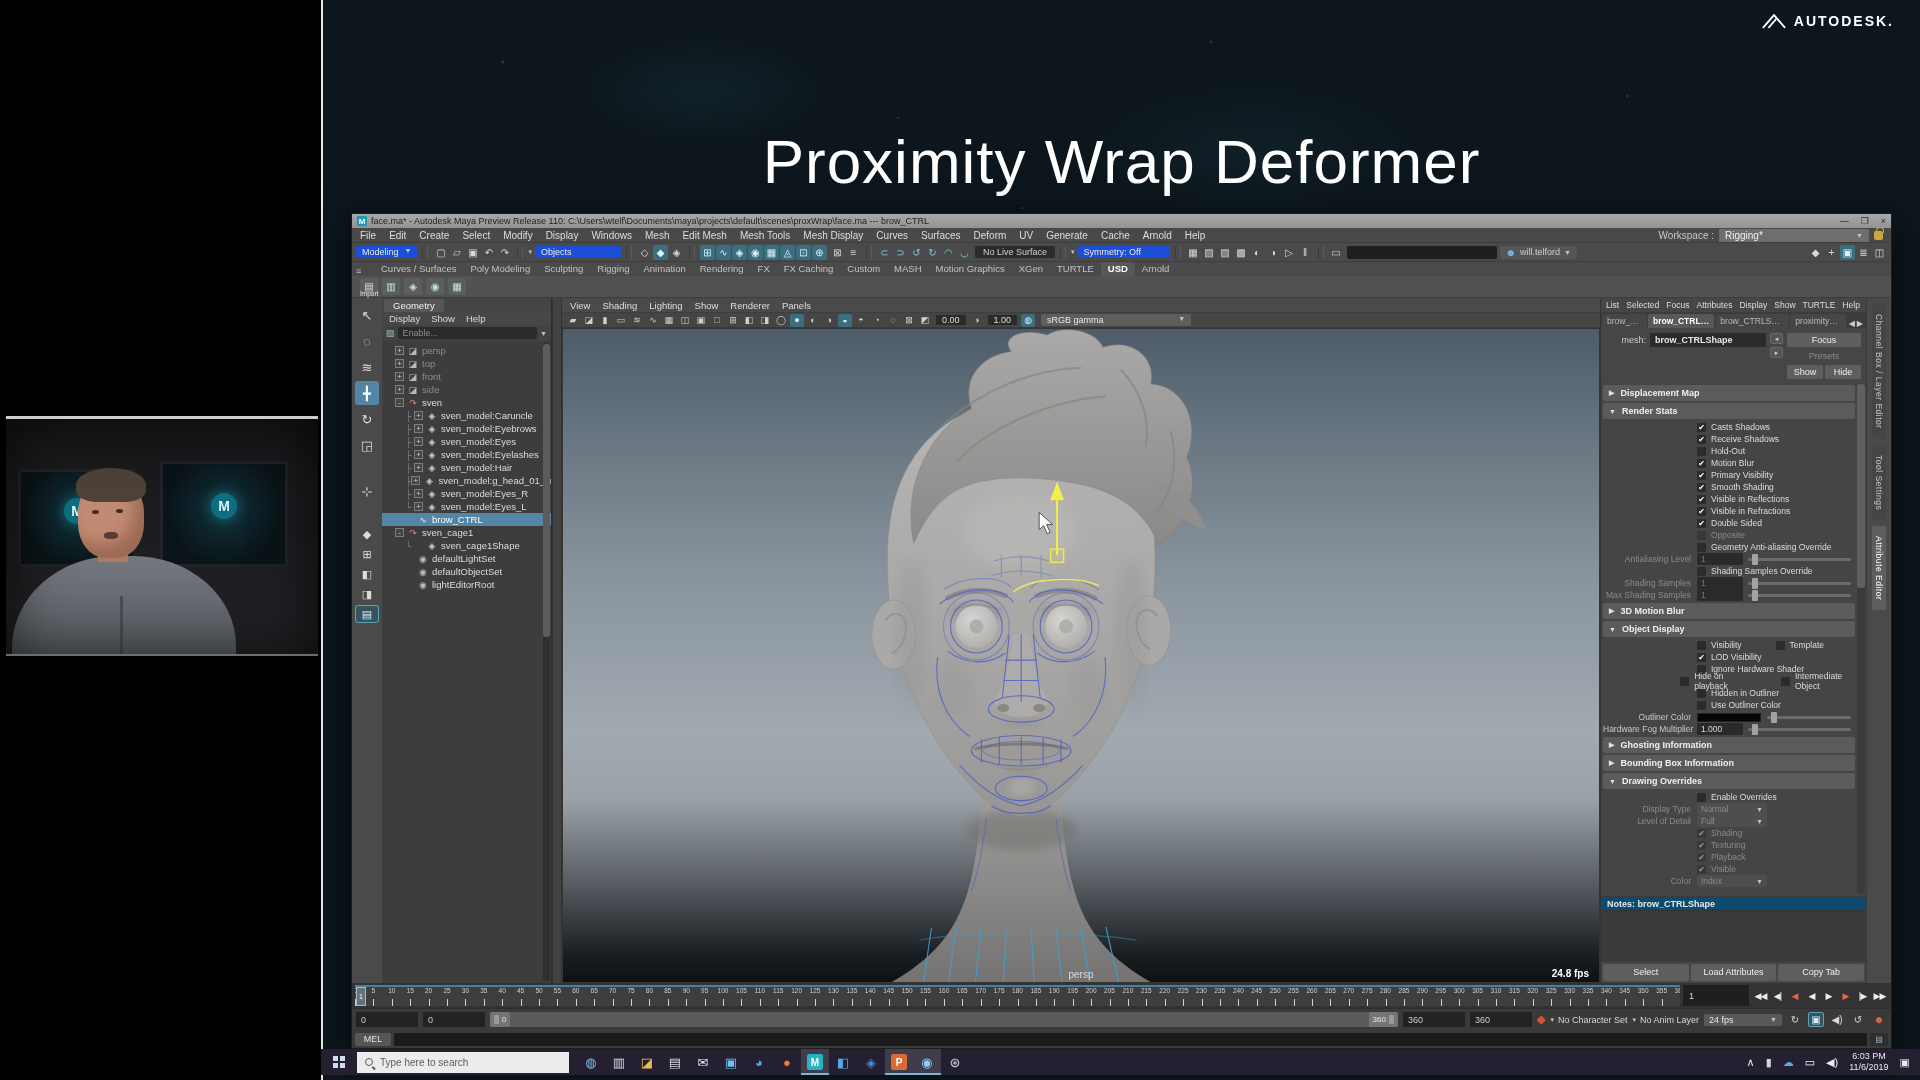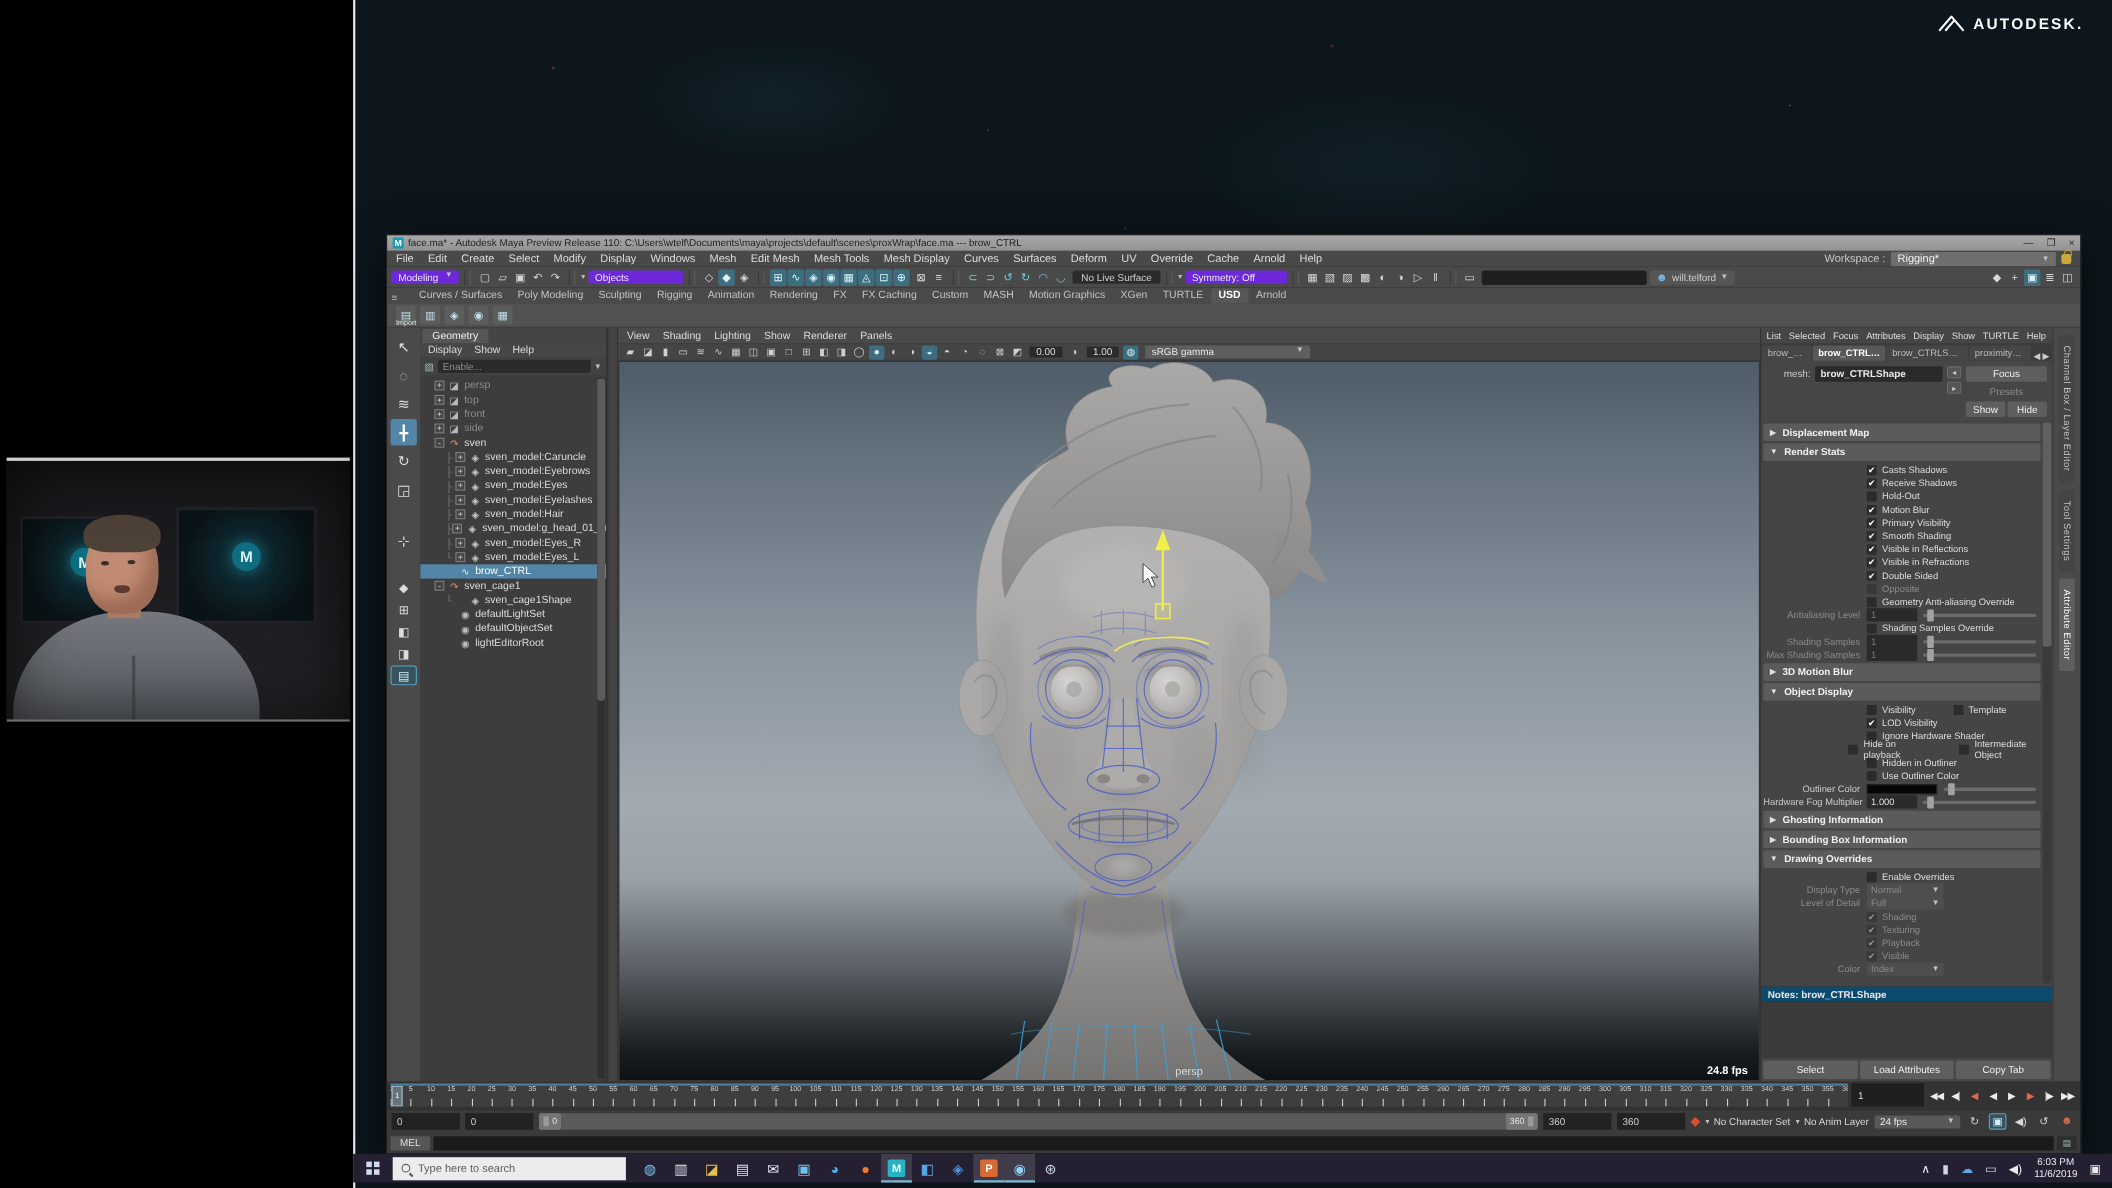--- a/index.html
+++ b/index.html
@@ -45,21 +45,21 @@
   .title-text{white-space:nowrap;overflow:hidden;text-overflow:ellipsis}
   .win-controls{margin-left:auto;display:flex;gap:12px;font-size:9px;color:#2a2a2a}
   .menubar{height:15px;background:#494949;display:flex;align-items:center;gap:13px;padding:0 8px;font-size:10px;color:#dedede;flex:0 0 auto;border-bottom:1px solid #3e3e3e}
   #menubar-items{display:flex;gap:13px}
   .workspace{margin-left:auto;display:flex;align-items:center;gap:5px;color:#c9c9c9}
   .ws-box{background:#6e6e6e;color:#f2f2f2;width:150px;padding:1px 6px;display:flex;justify-content:space-between;align-items:center;border-radius:1px}
   .lockglyph{width:9px;height:9px;background:#caa93c;border-radius:2px;position:relative}
   .lockglyph::before{content:"";position:absolute;left:1.5px;top:-4px;width:6px;height:5px;border:1.5px solid #caa93c;border-bottom:none;border-radius:4px 4px 0 0}
 
   .statusline{height:19px;background:#4a4a4a;display:flex;align-items:center;gap:3px;padding:0 4px;font-size:9px;flex:0 0 auto;border-bottom:1px solid #3e3e3e}
-  .dropdown{background:#6d28d9;padding:1px 6px;display:flex;align-items:flex-start;gap:6px;border-radius:2px;color:#e8e8e8}
+  .dropdown{background:#1d4ed8;padding:1px 6px;display:flex;align-items:flex-start;gap:6px;border-radius:2px;color:#e8e8e8}
   .dd-arrow{font-size:7px;color:#c2c2c2}
   .sl-sep{width:6px;height:13px;border-left:1px solid #3a3a3a;border-right:1px solid #5c5c5c;margin:0 2px}
   .run{display:flex;align-items:center;gap:1px}
   .sl-icon{min-width:15px;height:15px;display:flex;align-items:center;justify-content:center;color:#d8d8d8;border-radius:2px;font-size:10px}
   .sl-icon.teal{color:#6fcfdd}
   .sl-icon.hl{background:#3c6e80;color:#d9f3f8}
   .sl-field{background:#2b2b2b;color:#d0d0d0;padding:1px 8px;border-radius:2px}
   .sl-input{width:150px;height:13px;background:#1f1f1f;border-radius:2px}
   .user-chip{display:flex;align-items:center;gap:4px;background:#565656;padding:1px 6px;border-radius:2px}
   .user-glyph{color:#7ab6e8;font-size:10px}
@@ -197,20 +197,21 @@
   .tb-ico.active{background:rgba(255,255,255,.13);box-shadow:inset 0 -2px 0 #76b9d6}
   .tile{width:16px;height:16px;border-radius:2px;display:flex;align-items:center;justify-content:center;color:#fff;font-size:10px;font-weight:bold}
   .tb-tray{margin-left:auto;display:flex;align-items:center;gap:11px;padding-right:10px;font-size:10px}
   .tb-clock{text-align:center;font-size:9px;line-height:1.2}
 </style>
 </head>
 <body>
 
 <div class="screen">
   <div class="bgfx"></div>
+  <div class="slide-title">Proximity Wrap Deformer</div>
 </div>
 
 <div class="autodesk">
   <svg width="24" height="15" viewBox="0 0 26 16">
     <path d="M1 15 L13 1 L25 15" fill="none" stroke="#fff" stroke-width="2"></path>
     <path d="M7 15 L16 4.5" fill="none" stroke="#fff" stroke-width="2"></path>
   </svg>
   <span class="brand-text">AUTODESK.</span>
 </div>
 
@@ -260,21 +261,21 @@
         <span class="menu-item">Display</span>
         <span class="menu-item">Windows</span>
         <span class="menu-item">Mesh</span>
         <span class="menu-item">Edit Mesh</span>
         <span class="menu-item">Mesh Tools</span>
         <span class="menu-item">Mesh Display</span>
         <span class="menu-item">Curves</span>
         <span class="menu-item">Surfaces</span>
         <span class="menu-item">Deform</span>
         <span class="menu-item">UV</span>
-        <span class="menu-item">Override</span>
+        <span class="menu-item">Generate</span>
         <span class="menu-item">Cache</span>
         <span class="menu-item">Arnold</span>
         <span class="menu-item">Help</span>
       </span>
     <span class="workspace">
       <span>Workspace :</span>
       <span class="ws-box">
           <span>Rigging*</span>
           <span class="dd-arrow">▼</span>
         </span>

